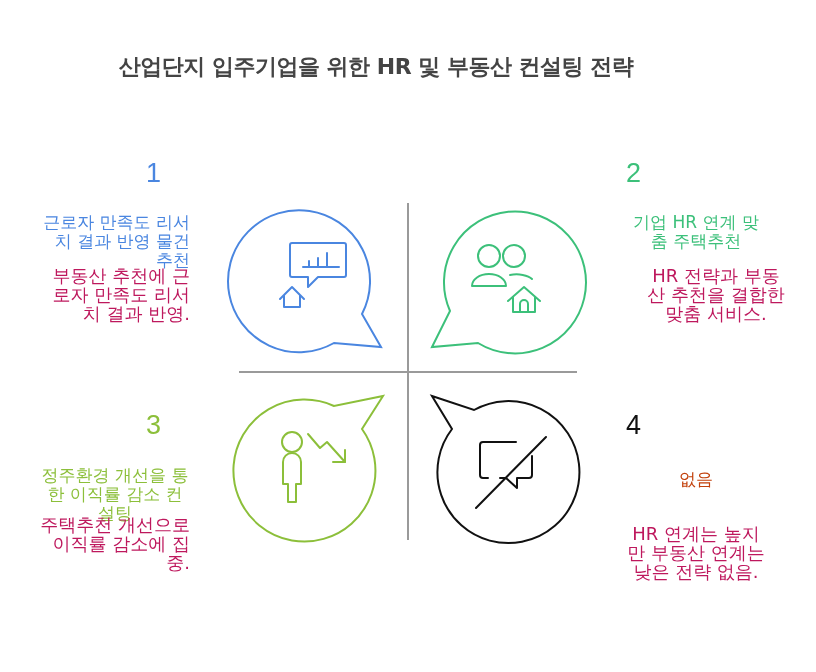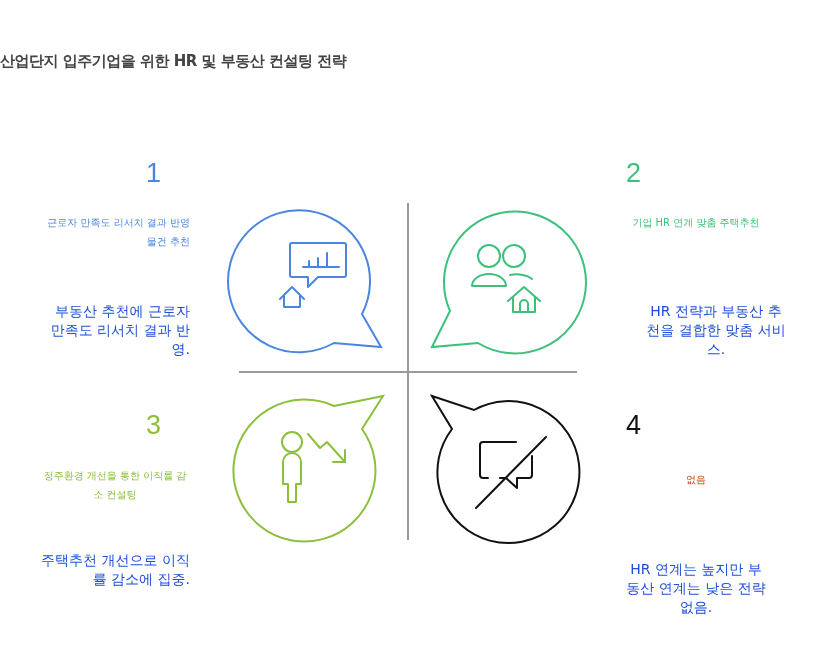--- a/index.html
+++ b/index.html
@@ -13,45 +13,44 @@
       position: relative;
       overflow: hidden;
       font-family: "DejaVu Sans", "Liberation Sans", sans-serif;
       color: #444444;
     }
     .title {
       position: absolute;
       top: 52px;
       left: 0;
       width: 752px;
-      text-align: left;
-      font-size: 15px;
+      text-align: center;
+      font-size: 22px;
       font-weight: bold;
       color: #444444;
       letter-spacing: -0.5px;
     }
     .num {
       position: absolute;
       font-size: 27px;
       line-height: 30px;
       font-family: "Liberation Sans", sans-serif;
     }
     .heading {
       position: absolute;
-      font-size: 10px;
+      font-size: 17px;
       line-height: 19px;
       width: 150px;
     }
     .desc {
       position: absolute;
-      font-size: 14px;
+      font-size: 18px;
       line-height: 19px;
       width: 150px;
-      color: #1d4ed8;
-      margin-top: 36px;
+      color: #be185d;
     }
     .left { text-align: right; }
     .right { text-align: center; }
     .divider {
       position: absolute;
       background: #9a9a9a;
     }
     svg.bubble {
       position: absolute;
       overflow: visible;

